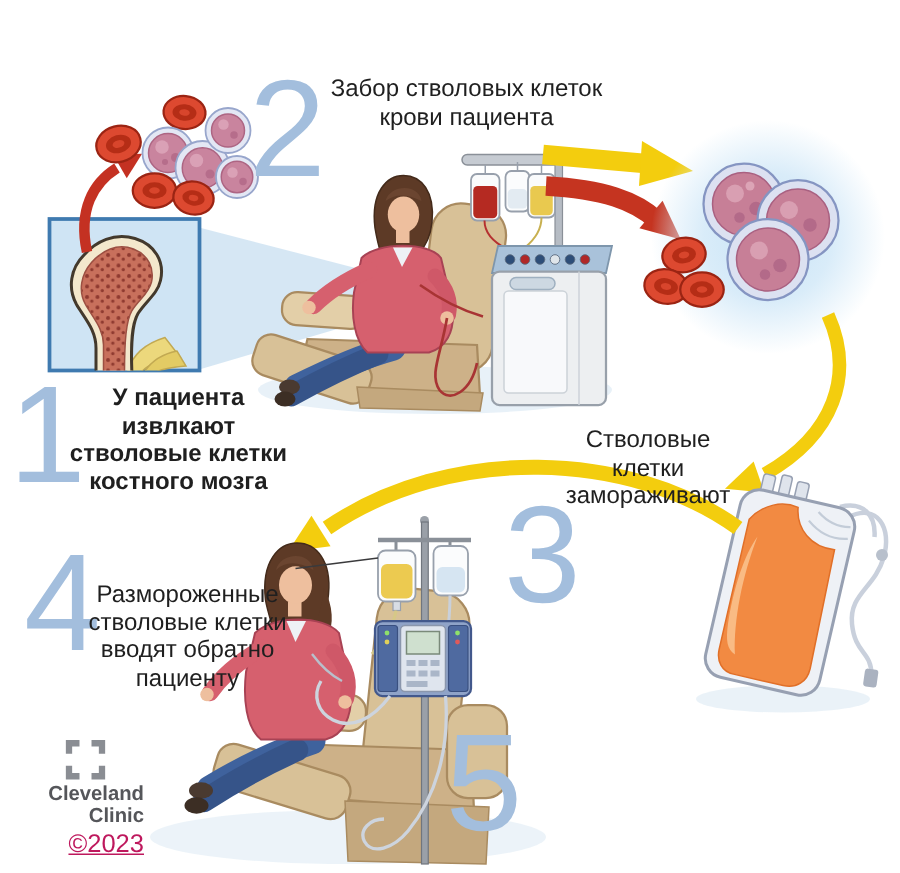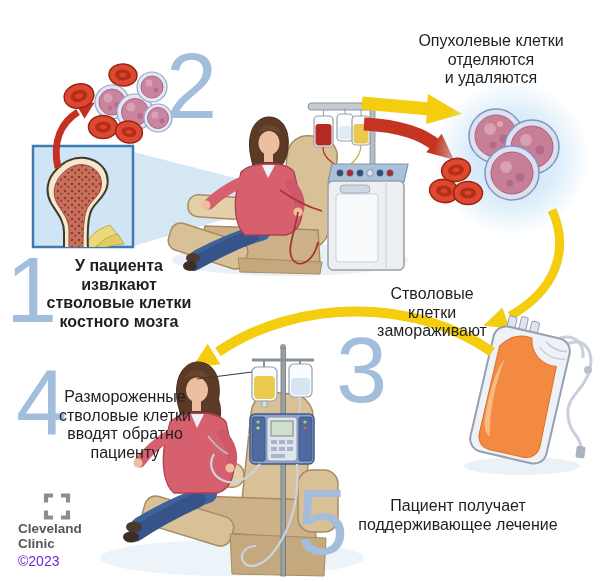--- a/index.html
+++ b/index.html
@@ -3,24 +3,24 @@
 <meta charset="utf-8">
 <style>
   html,body{margin:0;padding:0;background:#fff;}
   .stage{position:relative;width:600px;height:582px;background:#ffffff;overflow:hidden;
          font-family:"Liberation Sans",sans-serif;}
   .art{position:absolute;left:0;top:0;}
   .num{position:absolute;font-family:"Liberation Sans",sans-serif;font-size:92px;
        line-height:1;color:#a3bedd;}
   .lbl{position:absolute;font-family:"Liberation Sans",sans-serif;font-size:16px;
        line-height:1.17;color:#1f1f1f;text-align:center;white-space:pre-line;}
-  .footer{position:absolute;width:78px;text-align:left;}
+  .footer{position:absolute;width:78px;text-align:right;}
   .footer svg{display:block;margin:0 auto 1px auto;}
   .brand{font-size:13.5px;font-weight:bold;color:#55565a;line-height:1.12;}
-  .copyright{font-size:14px;color:#6d28d9;margin-top:2px;}
+  .copyright{font-size:17px;color:#be185d;margin-top:2px;text-decoration:underline;}
 </style>
 </head>
 <body>
 
 <div class="stage">
 
 <svg class="art" width="600" height="582" viewBox="0 0 600 582">
   <defs>
     <radialGradient id="glow" cx="50%" cy="50%" r="50%">
       <stop offset="0%" stop-color="#c7e3f6"></stop>
@@ -327,33 +327,30 @@
 <div class="num" style="left:6px;top:244px;">1</div>
 <div class="num" style="left:166px;top:40px;">2</div>
 <div class="num" style="left:336px;top:324px;">3</div>
 <div class="num" style="left:16px;top:356px;">4</div>
 <div class="num" style="left:297px;top:476px;">5</div>
 
 <div class="lbl" style="left:38px;top:257px;width:162px;font-weight:bold;">У пациента
 извлкают
 стволовые клетки
 костного мозга</div>
+<div class="lbl" style="left:213px;top:51px;width:196px;">Забор стволовых клеток
+крови пациента</div>
 <div class="lbl" style="left:368px;top:285px;width:128px;">Стволовые
 клетки
 замораживают</div>
 <div class="lbl" style="left:50px;top:388px;width:150px;">Размороженные
 стволовые клетки
 вводят обратно
 пациенту</div>
-<div class="lbl" style="left:350px;top:497px;width:216px;">Пациент получает
-поддерживающее лечение</div>
-
-<div class="lbl" style="left:402px;top:32px;width:178px;">Опухолевые клетки
-отделяются
-и удаляются</div>
+
 
 <div class="footer" style="left:18px;top:493px;">
   <svg width="30" height="27" viewBox="0 0 30 27">
     <g stroke="#8a8d93" stroke-width="4.2" fill="none">
       <path d="M 11,2.5 L 4,2.5 L 4,9.5"></path>
       <path d="M 19,2.5 L 26,2.5 L 26,9.5"></path>
       <path d="M 4,17.5 L 4,24.5 L 11,24.5"></path>
       <path d="M 26,17.5 L 26,24.5 L 19,24.5"></path>
     </g>
   </svg>

